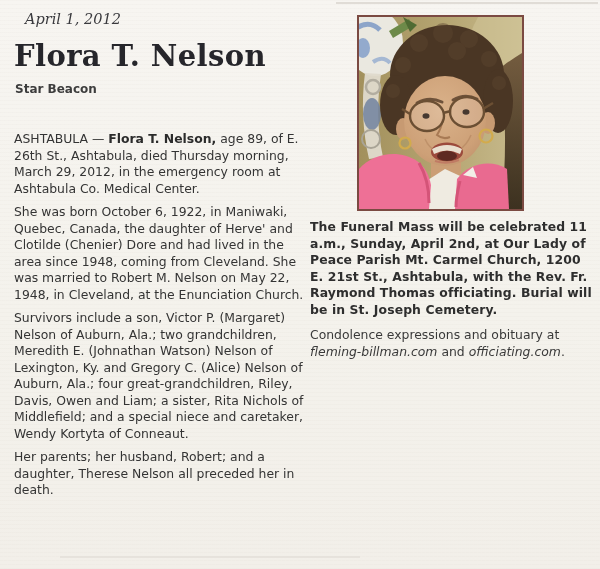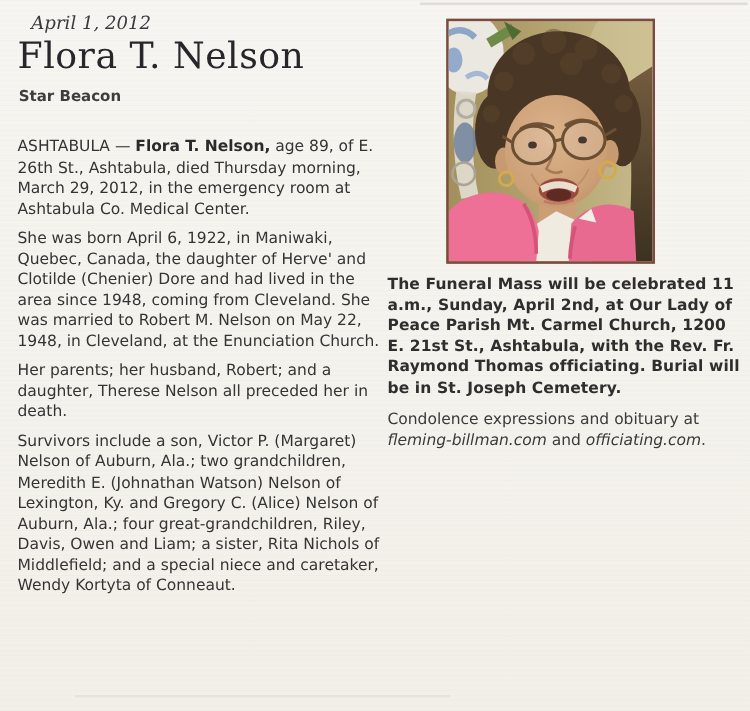--- a/index.html
+++ b/index.html
@@ -17,34 +17,34 @@
   }
   .scan-streak-bottom {
     position:absolute; left:60px; top:556px; width:300px; height:2px;
     background:#e3e0d9; opacity:.8;
   }
 
   
   .left-col { position:absolute; left:14px; top:11px; width:297px; }
   .pub-date {
     font-family:"DejaVu Serif", serif; font-style:italic;
-    font-size:14.5px; color:#3a3a3e; margin:0 0 1px 11px;
+    font-size:14.5px; color:#3a3a3e; margin:0 0 13px 11px;
   }
   .title {
-    font-family:"DejaVu Serif", serif; font-weight:400;
+    font-family:"DejaVu Serif", serif; font-weight:700;
     font-size:29px; line-height:33px; color:#26262b;
     letter-spacing:0.4px; margin:0;
   }
   .source {
     font-size:12px; font-weight:600; color:#3d3d3d; margin:9px 0 0 1px;
   }
   .left-col p, .right-col p {
     font-size:12.4px; line-height:16.5px; margin:0 0 7px; color:#343434;
   }
-  .left-col p.first { margin-top:25px; }
+  .left-col p.first { margin-top:35px; }
   .left-col b { color:#2b2b2b; }
 
   
   .photo-frame {
     position:absolute; left:357px; top:15px; width:167px; height:196px;
     box-sizing:border-box; border:2px solid #7b4a42; background:#b3a26b;
   }
   .photo-frame svg { display:block; width:100%; height:100%; }
 
   
@@ -60,23 +60,23 @@
 <div class="page">
   <div class="scan-streak-top"></div>
   <div class="scan-streak-bottom"></div>
 
   <div class="left-col">
     <div class="pub-date">April 1, 2012</div>
     <h1 class="title">Flora T. Nelson</h1>
     <div class="source">Star Beacon</div>
 
     <p class="first"><span>ASHTABULA — </span><b>Flora T. Nelson,</b><span> age 89, of E. 26th St., Ashtabula, died Thursday morning, March 29, 2012, in the emergency room at Ashtabula Co. Medical Center.</span></p>
-    <p>She was born April 6, 1922, in Maniwaki, Quebec, Canada, the daughter of Herve' and Clotilde (Chenier) Dore and had lived in the area since 1948, coming from Cleveland. She was married to Robert M. Nelson on May 22, 1948, in Cleveland, at the Enunciation Church.</p>
+    <p>She was born October 6, 1922, in Maniwaki, Quebec, Canada, the daughter of Herve' and Clotilde (Chenier) Dore and had lived in the area since 1948, coming from Cleveland. She was married to Robert M. Nelson on May 22, 1948, in Cleveland, at the Enunciation Church.</p>
+    <p>Survivors include a son, Victor P. (Margaret) Nelson of Auburn, Ala.; two grandchildren, Meredith E. (Johnathan Watson) Nelson of Lexington, Ky. and Gregory C. (Alice) Nelson of Auburn, Ala.; four great-grandchildren, Riley, Davis, Owen and Liam; a sister, Rita Nichols of Middlefield; and a special niece and caretaker, Wendy Kortyta of Conneaut.</p>
     <p>Her parents; her husband, Robert; and a daughter, Therese Nelson all preceded her in death.</p>
-    <p>Survivors include a son, Victor P. (Margaret) Nelson of Auburn, Ala.; two grandchildren, Meredith E. (Johnathan Watson) Nelson of Lexington, Ky. and Gregory C. (Alice) Nelson of Auburn, Ala.; four great-grandchildren, Riley, Davis, Owen and Liam; a sister, Rita Nichols of Middlefield; and a special niece and caretaker, Wendy Kortyta of Conneaut.</p>
   </div>
 
   <div class="photo-frame">
     <svg viewBox="0 0 163 192" preserveAspectRatio="none" role="img">
       <defs>
         <linearGradient id="bgG" x1="0" y1="0" x2="1" y2="0">
           <stop offset="0" stop-color="#a2905c"></stop>
           <stop offset="0.55" stop-color="#b6a673"></stop>
           <stop offset="1" stop-color="#c8bb8d"></stop>
         </linearGradient>

